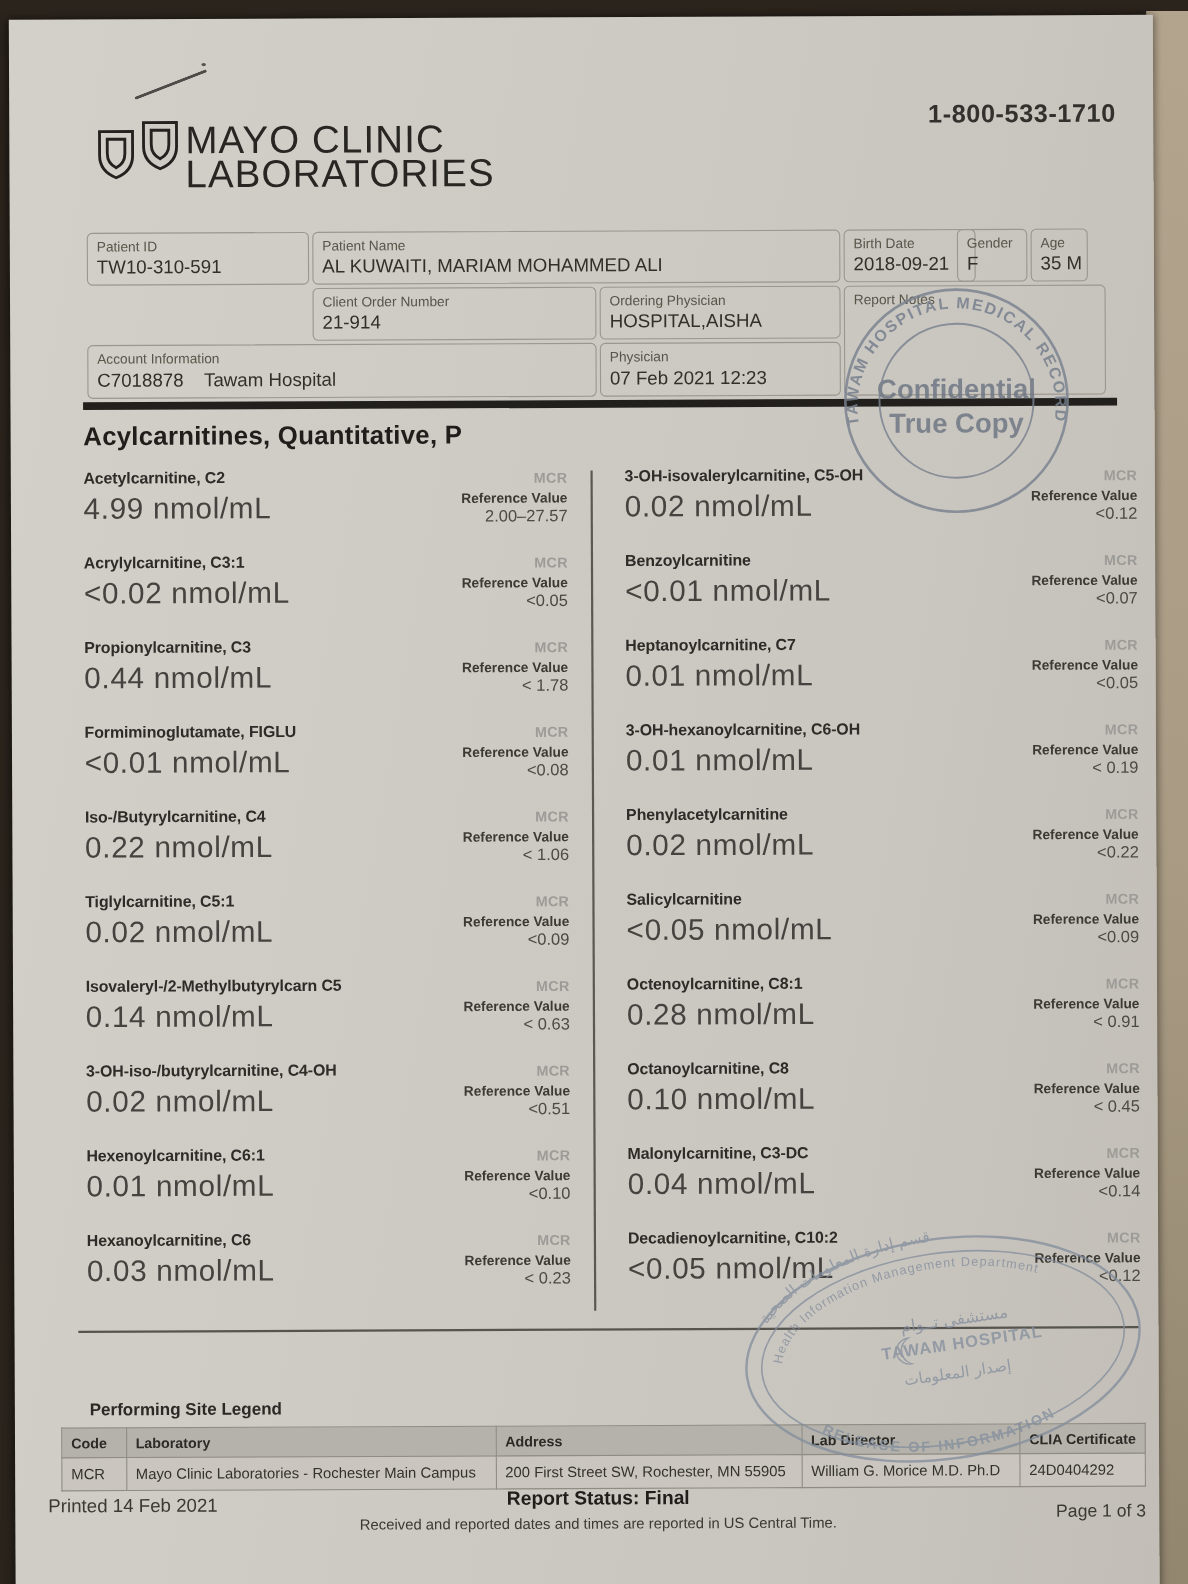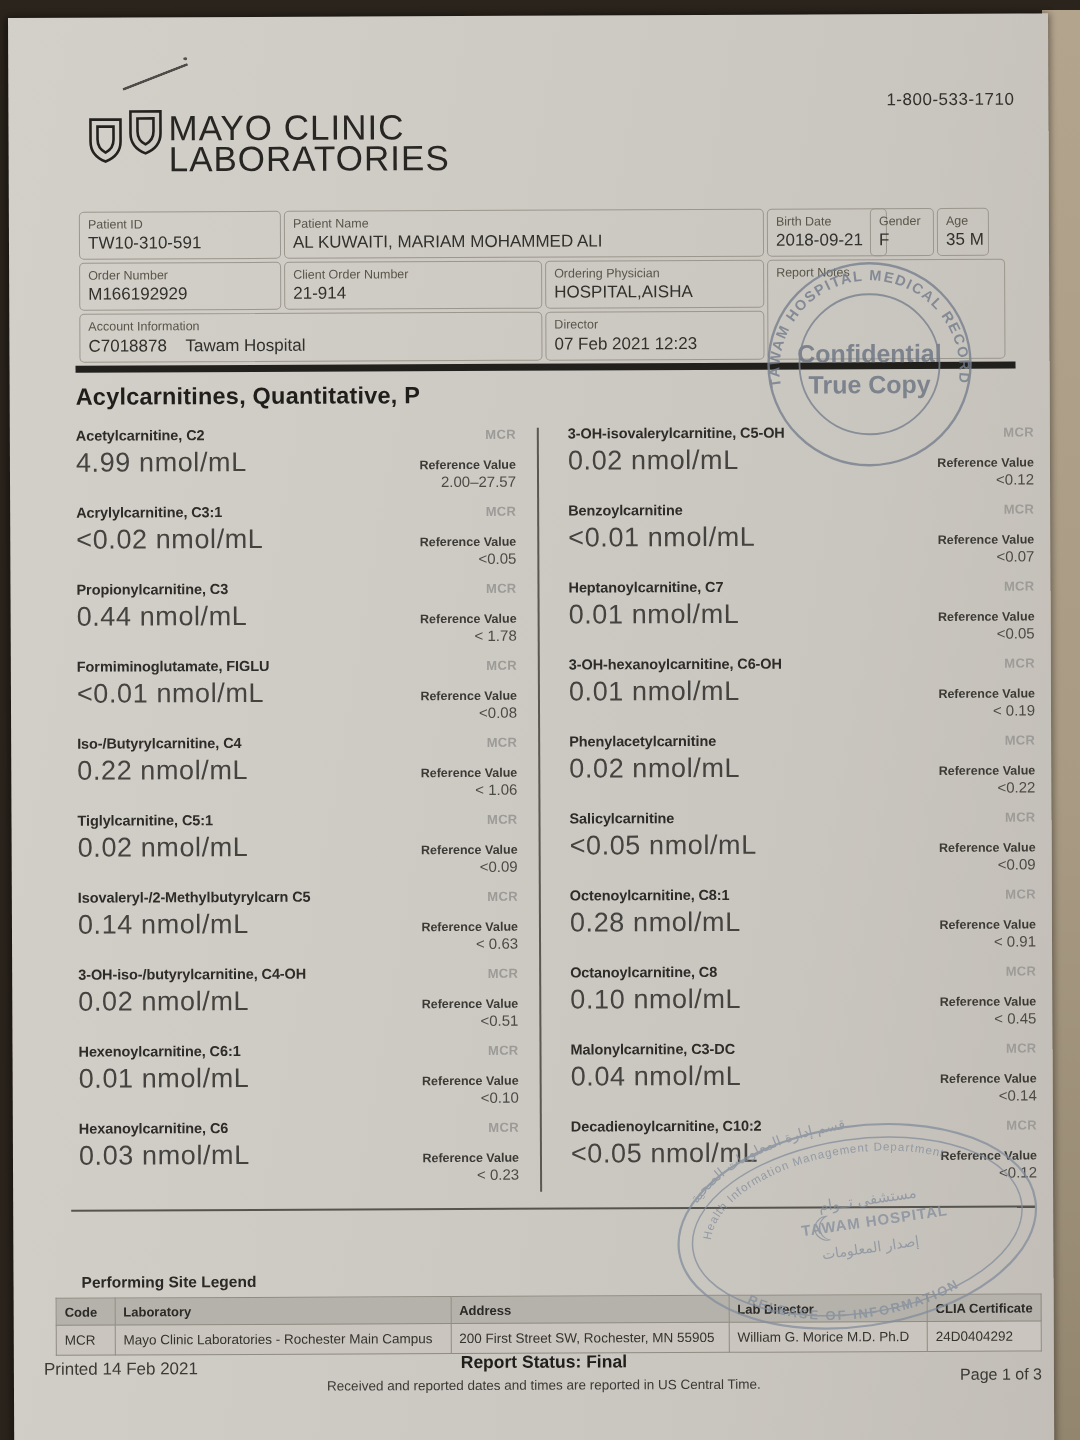--- a/index.html
+++ b/index.html
@@ -20,21 +20,21 @@
   .pen-mark{position:absolute;left:112px;top:58px;width:70px;height:0;
     border-top:3px solid #4e4c48;transform:rotate(-21deg);border-radius:2px;}
   .pen-dot{position:absolute;left:175px;top:40px;width:4px;height:3px;background:#55534f;border-radius:50%;}
 
   
   .logo{position:absolute;left:76px;top:88px;}
   .brand{position:absolute;left:160px;top:95px;
     font-family:Liberation Sans, sans-serif;font-size:35px;line-height:31px;
     letter-spacing:1px;color:#272623;}
   .phone{position:absolute;left:780px;top:76px;width:226px;text-align:right;
-    font-size:17px;font-weight:normal;color:#33312d;letter-spacing:.5px;}
+    font-size:23px;font-weight:bold;color:#33312d;letter-spacing:.5px;}
 
   
   .ptable{position:absolute;left:70px;top:194px;width:926px;height:152px;}
   .cell{position:absolute;border:1.4px solid #9b978e;border-radius:5px;
     padding:5px 8px;box-sizing:border-box;}
   .cell .lbl{font-size:12.5px;color:#585549;}
   .cell .val{position:absolute;left:8px;bottom:5px;font-size:17px;color:#31302b;white-space:pre;}
 
   .rule{position:absolute;left:66px;top:348px;width:940px;height:7px;background:#21201d;}
 
@@ -45,21 +45,21 @@
   .results{position:absolute;left:66px;top:404px;width:958px;display:flex;}
   .res-col{padding-top:6px;}
   .col-l{width:440px;}
   .res-divider{width:2px;background:#5a5852;margin:8px 29px 4px 21px;}
   .col-r{flex:1;}
   .res-row{position:relative;height:62px;margin-bottom:15px;}
   .analyte{font-size:14.5px;font-weight:bold;color:#2e2c28;letter-spacing:-.1px;}
   .rvalue{margin-top:4px;font-size:27px;color:#45433f;letter-spacing:.6px;}
   .ref-block{position:absolute;right:0;top:1px;text-align:right;}
   .site{font-size:13px;font-weight:bold;color:#9c9b97;letter-spacing:.3px;}
-  .ref-label{margin-top:16px;font-size:12.5px;font-weight:bold;color:#3c3a35;}
+  .ref-label{margin-top:4px;font-size:12.5px;font-weight:bold;color:#3c3a35;}
   .ref{font-size:15px;color:#4c4a45;margin-top:1px;}
 
   .res-sep{position:absolute;left:58px;top:1192px;width:964px;height:2px;background:#56544e;}
 
   
   .legend-title{position:absolute;left:44px;top:1256px;font-size:15.5px;font-weight:bold;color:#2a2925;padding-left:24px;}
   .legend{position:absolute;left:42px;top:1280px;width:986px;border-collapse:collapse;}
   .legend th,.legend td{border:1.3px solid #8f8c83;padding:3px 8px;text-align:left;white-space:nowrap;}
   .legend th{background:#b5b2ab;font-size:13px;color:#2b2a26;height:20px;}
   .legend td{background:#cac6bf;font-size:13.5px;color:#34322d;height:23px;font-weight:normal;}
@@ -115,42 +115,38 @@
     </div>
     <div class="cell" style="left:791px;top:0;width:64px;height:48px;">
       <div class="lbl">Gender</div>
       <div class="val">F</div>
     </div>
     <div class="cell" style="left:858px;top:0;width:52px;height:48px;">
       <div class="lbl">Age</div>
       <div class="val">35 M</div>
     </div>
 
-    <div class="cell" style="left:0;top:51px;width:202px;height:48px;">
-      <div class="lbl">Order Number</div>
-      <div class="val">M166192929</div>
-    </div>
     <div class="cell" style="left:205px;top:51px;width:258px;height:48px;">
       <div class="lbl">Client Order Number</div>
       <div class="val">21-914</div>
     </div>
     <div class="cell" style="left:466px;top:51px;width:219px;height:48px;">
       <div class="lbl">Ordering Physician</div>
       <div class="val">HOSPITAL,AISHA</div>
     </div>
     <div class="cell" style="left:688px;top:51px;width:238px;height:100px;">
       <div class="lbl">Report Notes</div>
     </div>
 
     <div class="cell" style="left:0;top:102px;width:463px;height:49px;">
       <div class="lbl">Account Information</div>
       <div class="val">C7018878    Tawam Hospital</div>
     </div>
     <div class="cell" style="left:466px;top:102px;width:219px;height:49px;">
-      <div class="lbl">Director</div>
+      <div class="lbl">Physician</div>
       <div class="val">07 Feb 2021 12:23</div>
     </div>
   </div>
 
   <div class="rule"></div>
   <div class="sec-title">Acylcarnitines, Quantitative, P</div>
 
   <div class="results">
     <div class="res-col col-l">
 

